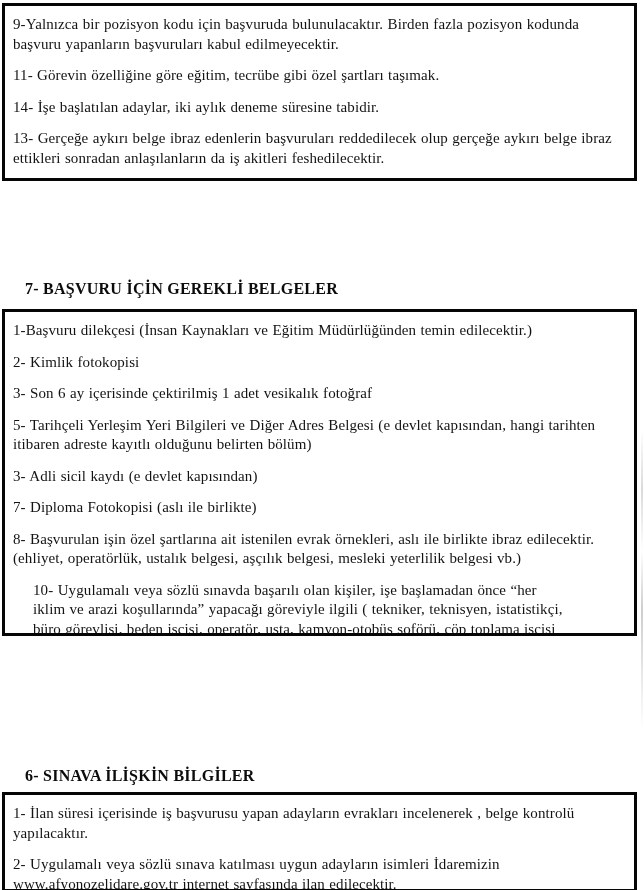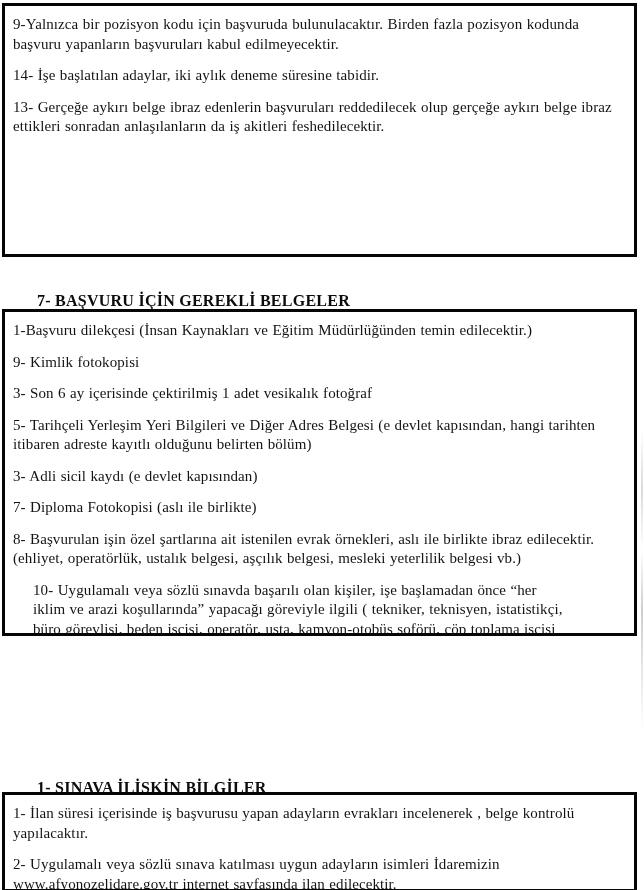--- a/index.html
+++ b/index.html
@@ -19,35 +19,35 @@
   .box {
     position: absolute;
     left: 2px;
     width: 635px;
     box-sizing: border-box;
     border: 3px solid #050505;
     padding: 9px 9px 0 8px;
     overflow: hidden;
     background: #ffffff;
   }
-  .box-rules { top: 3px;   height: 254px; }
+  .box-rules { top: 3px;   height: 178px; }
   .box-docs  { top: 309px; height: 327px; }
   .box-exam  { top: 792px; height: 100px;  }
   .para {
     margin: 0 0 12px 0;
     font-size: 15px;
     line-height: 19.5px;
     letter-spacing: 0.1px;
     word-spacing: 0.5px;
   }
   .para.narrow { max-width: 540px; margin-left: 20px; }
   .heading {
     position: absolute;
     left: 25px;
-    margin: 12px;
+    margin: 0;
     font-size: 16px;
     font-weight: bold;
     letter-spacing: 0.25px;
     color: #0c0c0c;
     white-space: nowrap;
   }
   .heading-docs { top: 280px; }
   .heading-exam { top: 767px; }
   
   .scan-artifact {
@@ -59,38 +59,39 @@
     background: linear-gradient(#0000 0%, #4443 20%, #0000 40%, #4444 60%, #0000 100%);
   }
 </style>
 </head>
 <body>
 
 <div class="page">
 
   <section class="box box-rules">
     <p class="para">9-Yalnızca bir pozisyon kodu için başvuruda bulunulacaktır. Birden fazla pozisyon kodunda başvuru yapanların başvuruları kabul edilmeyecektir.</p>
+    <p class="para">11- Görevin özelliğine göre eğitim, tecrübe gibi özel şartları taşımak.</p>
     <p class="para">14- İşe başlatılan adaylar, iki aylık deneme süresine tabidir.</p>
     <p class="para">13- Gerçeğe aykırı belge ibraz edenlerin başvuruları reddedilecek olup gerçeğe aykırı belge ibraz ettikleri sonradan anlaşılanların da iş akitleri feshedilecektir.</p>
   </section>
 
   <h2 class="heading heading-docs">7- BAŞVURU İÇİN GEREKLİ BELGELER</h2>
 
   <section class="box box-docs">
     <p class="para">1-Başvuru dilekçesi (İnsan Kaynakları ve Eğitim Müdürlüğünden temin edilecektir.)</p>
-    <p class="para">9- Kimlik fotokopisi</p>
+    <p class="para">2- Kimlik fotokopisi</p>
     <p class="para">3- Son 6 ay içerisinde çektirilmiş 1 adet vesikalık fotoğraf</p>
     <p class="para">5- Tarihçeli Yerleşim Yeri Bilgileri ve Diğer Adres Belgesi (e devlet kapısından, hangi tarihten itibaren adreste kayıtlı olduğunu belirten bölüm)</p>
     <p class="para">3- Adli sicil kaydı (e devlet kapısından)</p>
     <p class="para">7- Diploma Fotokopisi (aslı ile birlikte)</p>
     <p class="para">8- Başvurulan işin özel şartlarına ait istenilen evrak örnekleri, aslı ile birlikte ibraz edilecektir. (ehliyet, operatörlük, ustalık belgesi, aşçılık belgesi, mesleki yeterlilik belgesi vb.)</p>
     <p class="para narrow">10- Uygulamalı veya sözlü sınavda başarılı olan kişiler, işe başlamadan önce “her iklim ve arazi koşullarında” yapacağı göreviyle ilgili ( tekniker, teknisyen, istatistikçi, büro görevlisi, beden işçisi, operatör, usta, kamyon-otobüs şoförü, çöp toplama işçisi …vb.) Devlet Hastanesinden Sağlık Kurulu Raporunu ibraz edeceklerdir.</p>
   </section>
 
-  <h2 class="heading heading-exam">1- SINAVA İLİŞKİN BİLGİLER</h2>
+  <h2 class="heading heading-exam">6- SINAVA İLİŞKİN BİLGİLER</h2>
 
   <section class="box box-exam">
     <p class="para">1- İlan süresi içerisinde iş başvurusu yapan adayların evrakları incelenerek , belge kontrolü yapılacaktır.</p>
     <p class="para">2- Uygulamalı veya sözlü sınava katılması uygun adayların isimleri İdaremizin www.afyonozelidare.gov.tr internet sayfasında ilan edilecektir.</p>
   </section>
 
   <div class="scan-artifact"></div>
 
 </div>
 

